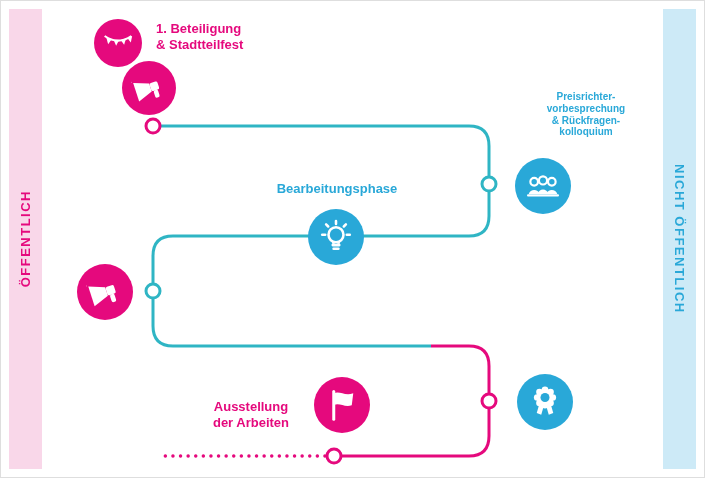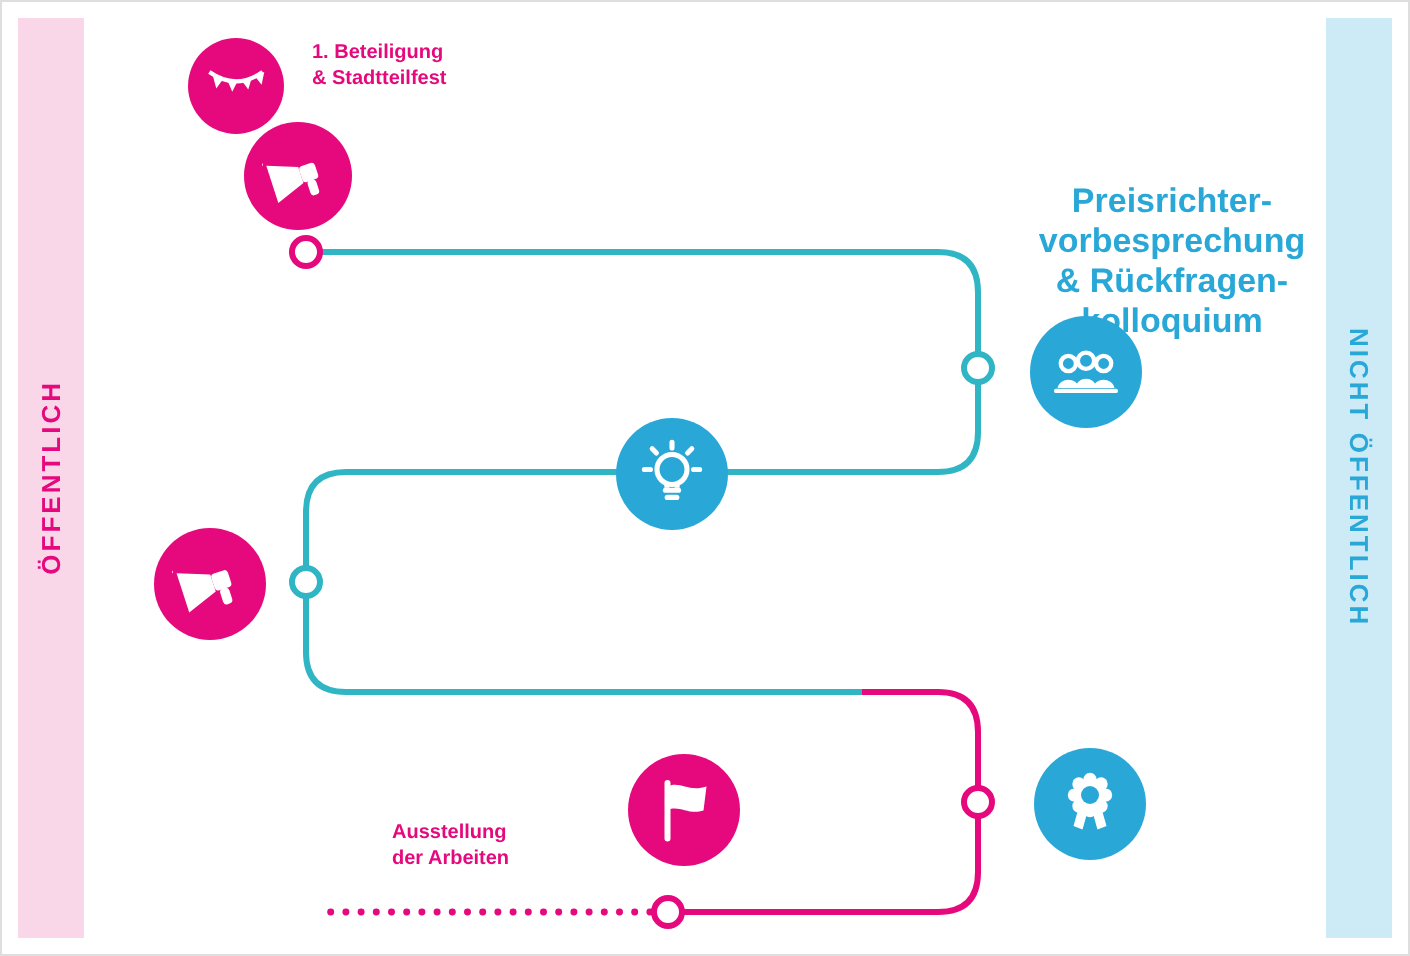--- a/index.html
+++ b/index.html
@@ -29,21 +29,21 @@
     font-weight:700;font-size:13px;letter-spacing:1.5px;
     writing-mode:vertical-rl;
     white-space:nowrap;
   }
   .sidebar.left .vtext{color:var(--pink);transform:rotate(180deg);}
   .sidebar.right .vtext{color:var(--blue);}
   svg.canvas{position:absolute;left:0;top:0;}
   .label{
     position:absolute;
     font-weight:700;
-    font-size:10px;
+    font-size:13px;
     line-height:1.25;
     white-space:pre-line;
   }
   .label.pink{color:var(--pink);}
   .label.blue{color:var(--blue);}
   .pink-fill{fill:var(--pink);}
   .blue-fill{fill:var(--blue);}
   .teal-stroke{stroke:var(--teal);}
   .pink-stroke{stroke:var(--pink);}
   .node{fill:#ffffff;stroke-width:3;}
@@ -168,24 +168,25 @@
     <circle cx="152" cy="125" r="7" class="node pink-stroke"></circle>
     <circle cx="488" cy="183" r="7" class="node teal-stroke"></circle>
     <circle cx="152" cy="290" r="7" class="node teal-stroke"></circle>
     <circle cx="488" cy="400" r="7" class="node pink-stroke"></circle>
     <circle cx="333" cy="455" r="7" class="node pink-stroke"></circle>
   </svg>
 
   <div class="label pink" style="left:155px;top:20px;">1. Beteiligung
 &amp; Stadtteilfest</div>
 
-  <div class="label blue" style="left:503px;top:90px;width:164px;text-align:center;font-size:17px;line-height:1.18;">Preisrichter-
+  <div class="label blue" style="left:503px;top:90px;width:164px;text-align:center;font-size:10px;line-height:1.18;">Preisrichter-
 vorbesprechung
 &amp; Rückfragen-
 kolloquium</div>
 
+  <div class="label blue" style="left:258px;top:180px;width:156px;text-align:center;">Bearbeitungsphase</div>
 
 
 
-  <div class="label pink" style="left:195px;top:398px;width:110px;text-align:left;margin-top:12px;">Ausstellung
+  <div class="label pink" style="left:195px;top:398px;width:110px;text-align:center;">Ausstellung
 der Arbeiten</div>
 
 </div>
 
 </body></html>

